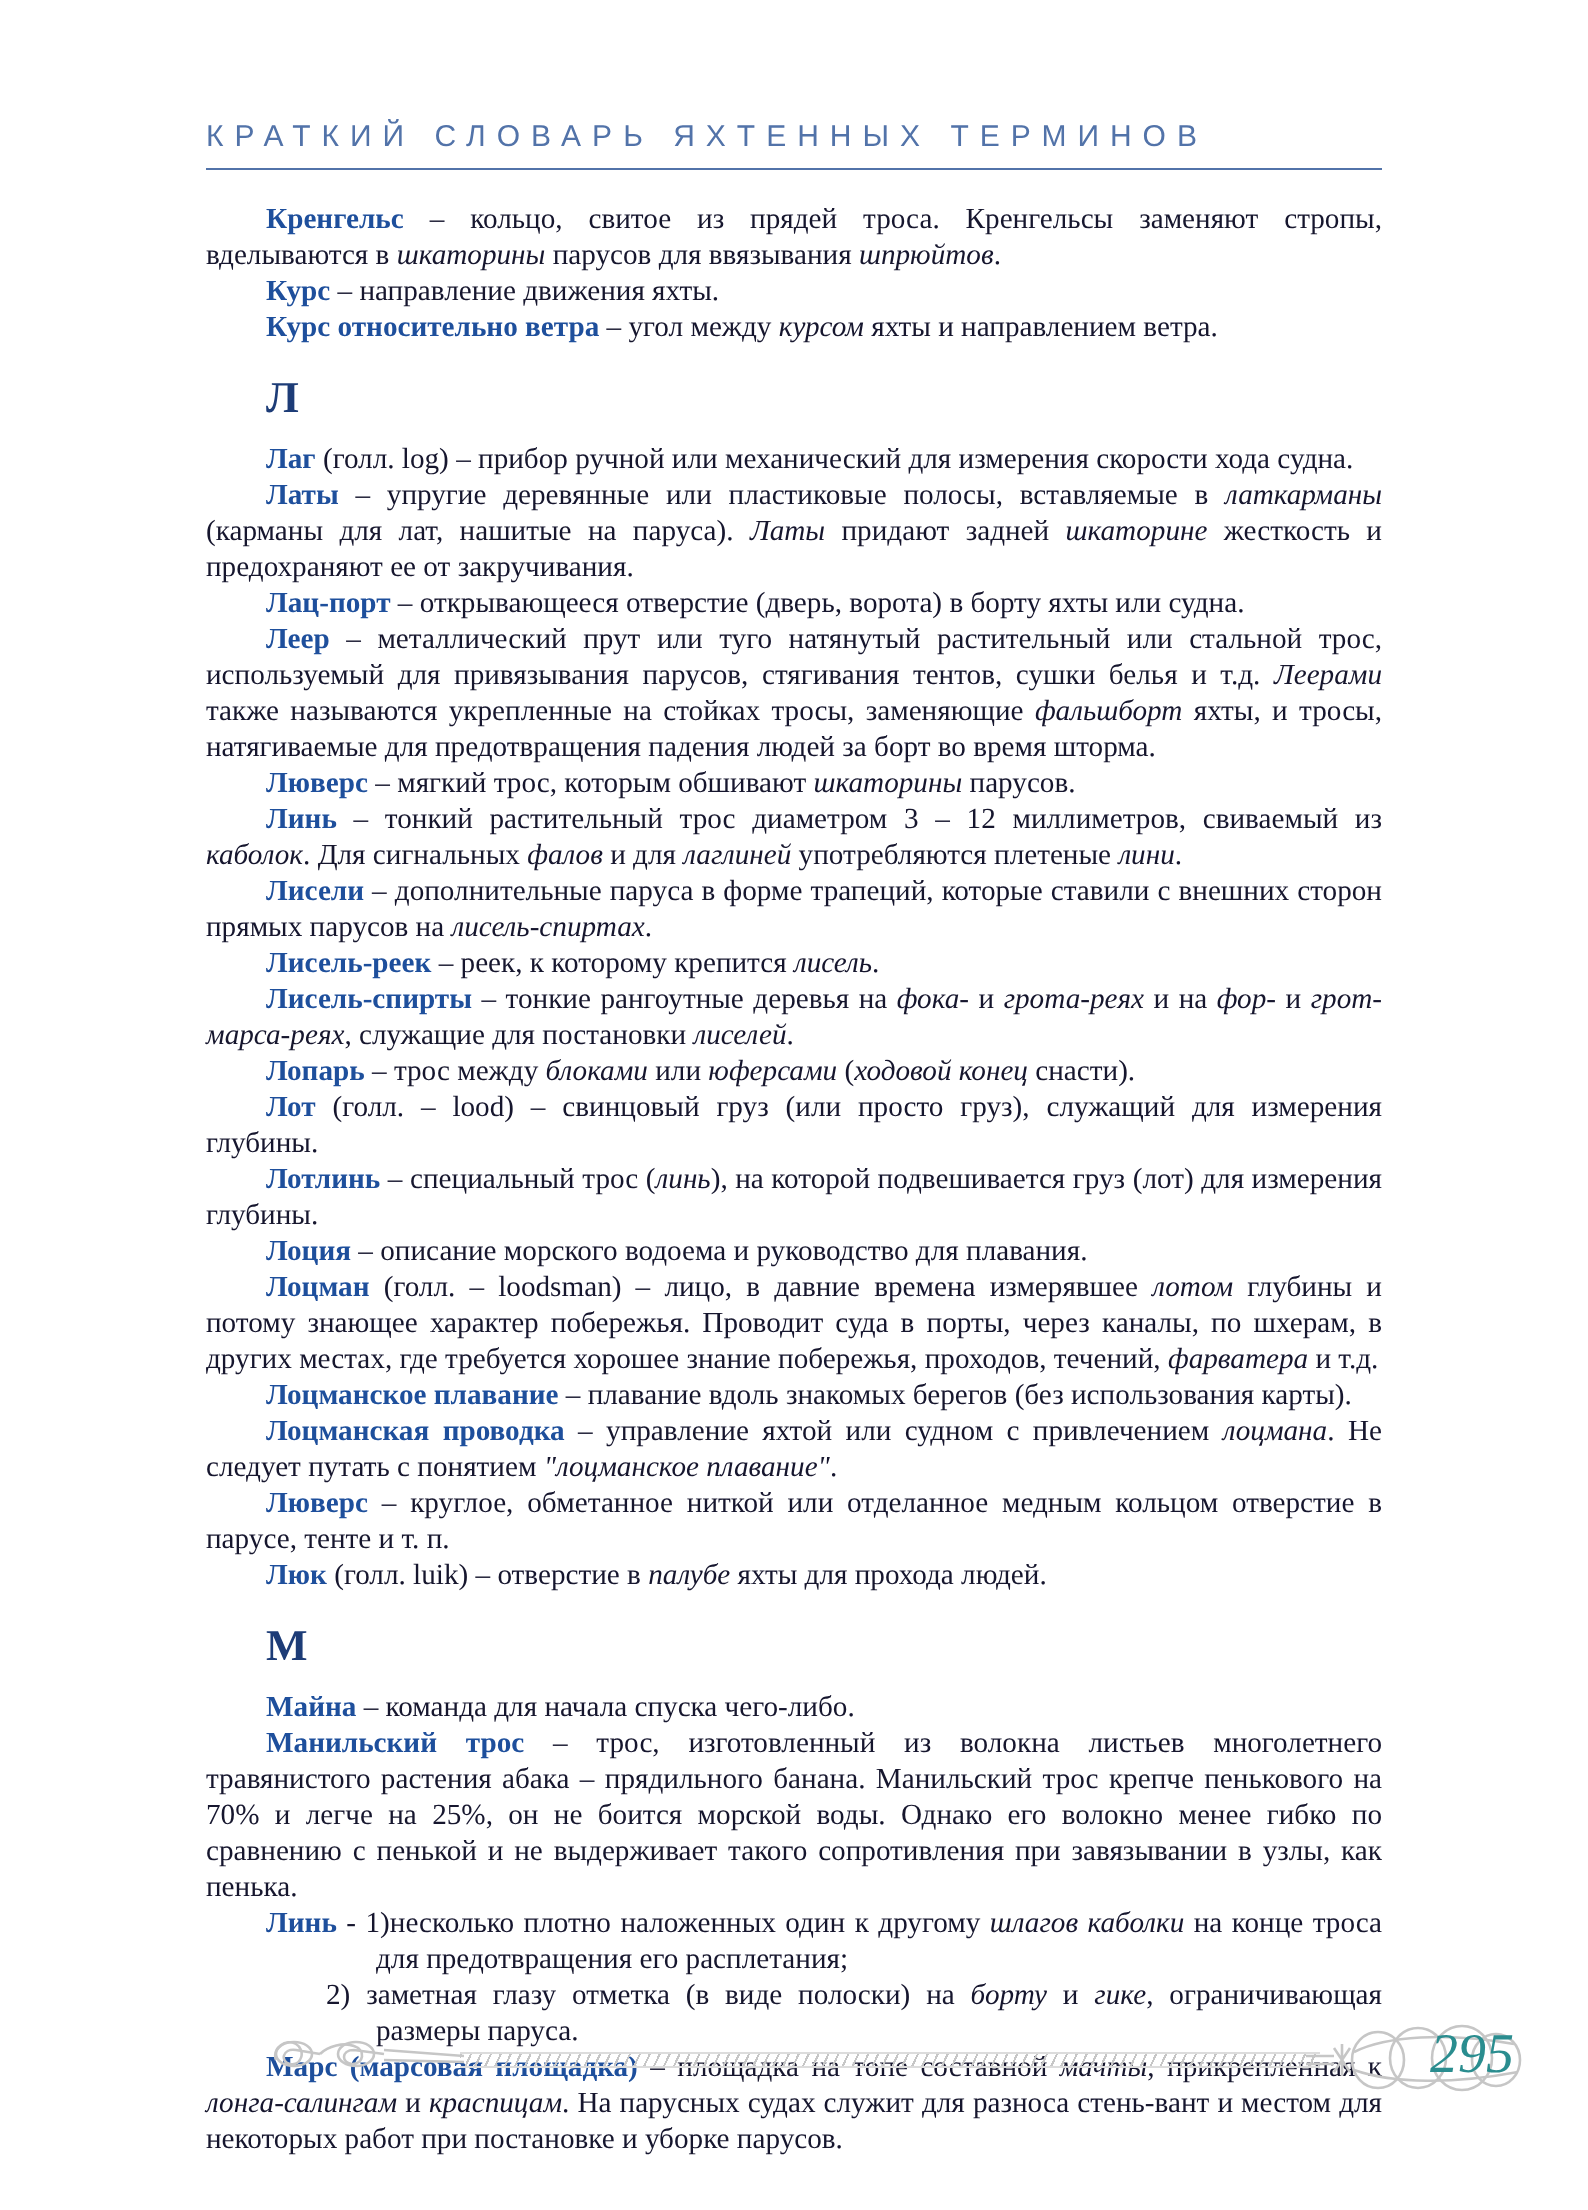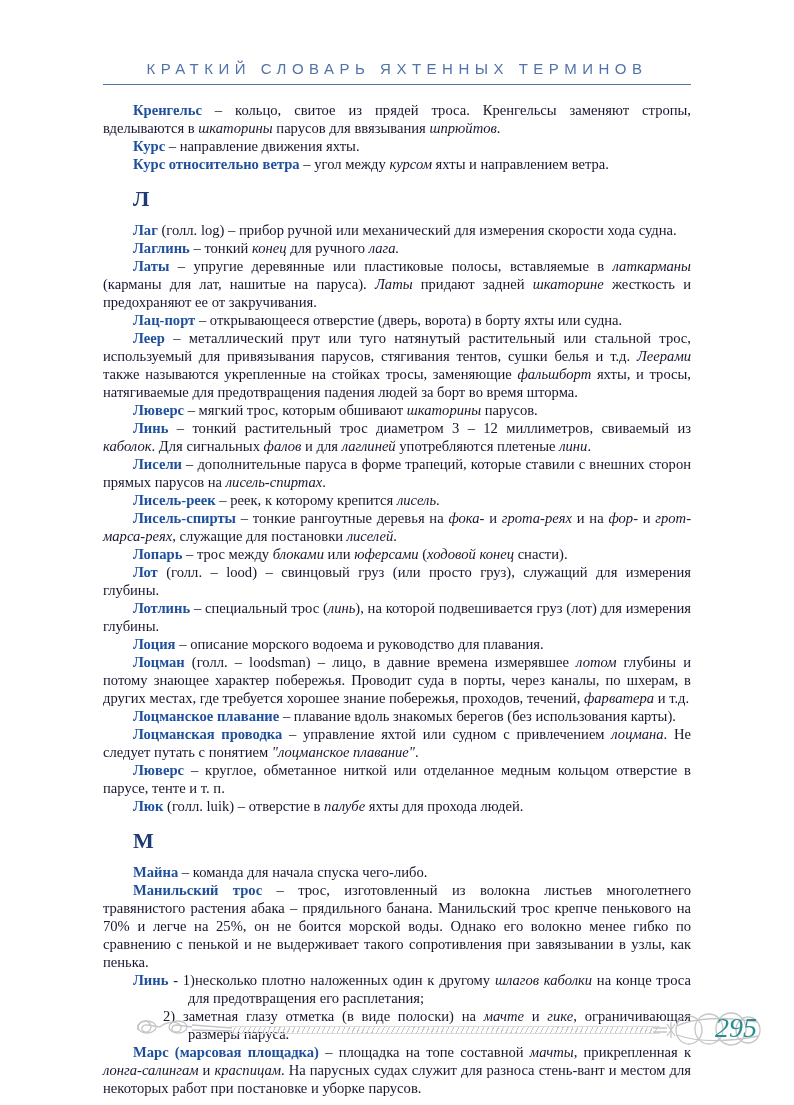--- a/index.html
+++ b/index.html
@@ -11,21 +11,21 @@
     --rope_gray:#c6c6c6;
   }
   html,body{margin:0;padding:0;background:#e8e8e8;}
   .page{
     position:relative;width:794px;height:1105px;margin:0 auto;
     background:#ffffff;overflow:hidden;
     font-family:"Liberation Serif",serif;color:var(--body_ink);
   }
   .header{position:absolute;top:60px;left:103px;width:588px;}
   .header-title{
-    text-align:center;font-family:"Liberation Sans",sans-serif;
+    text-align:left;font-family:"Liberation Sans",sans-serif;
     font-size:15px;font-weight:500;letter-spacing:5.5px;
     color:var(--header_blue);white-space:nowrap;
   }
   .header-rule{margin-top:7px;border-top:1.6px solid var(--header_blue);height:0;}
   .content{
     position:absolute;top:101px;left:103px;width:588px;
     font-size:14.6px;line-height:18px;text-align:justify;
   }
   .entry{margin:0;text-indent:30px;}
   .s-term{color:var(--term_blue);font-weight:bold;}
@@ -62,21 +62,20 @@
     <div class="header-title">КРАТКИЙ СЛОВАРЬ ЯХТЕННЫХ ТЕРМИНОВ</div>
     <div class="header-rule"></div>
   </div>
 
   <div class="content">
       <p class="entry"><span class="s-term">Кренгельс</span><span class="s-plain"> – кольцо, свитое из прядей троса. Кренгельсы заменяют стропы, вделываются в </span><span class="s-emph">шкаторины</span><span class="s-plain"> парусов для ввязывания </span><span class="s-emph">шпрюйтов</span><span class="s-plain">.</span></p>
       <p class="entry"><span class="s-term">Курс</span><span class="s-plain"> – направление движения яхты.</span></p>
       <p class="entry"><span class="s-term">Курс относительно ветра</span><span class="s-plain"> – угол между </span><span class="s-emph">курсом</span><span class="s-plain"> яхты и направлением ветра.</span></p>
       <div class="section-letter">Л</div>
       <p class="entry"><span class="s-term">Лаг</span><span class="s-plain"> (голл. log) – прибор ручной или механический для измерения скорости хода судна.</span></p>
-      <p class="entry"><span class="s-term">Лаглинь</span><span class="s-plain"> – тонкий </span><span class="s-emph">конец</span><span class="s-plain"> для ручного </span><span class="s-emph">лага.</span></p>
       <p class="entry"><span class="s-term">Латы</span><span class="s-plain"> – упругие деревянные или пластиковые полосы, вставляемые в </span><span class="s-emph">латкарманы</span><span class="s-plain"> (карманы для лат, нашитые на паруса).  </span><span class="s-emph">Латы</span><span class="s-plain"> придают задней </span><span class="s-emph">шкаторине</span><span class="s-plain"> жесткость и предохраняют ее от закручивания.</span></p>
       <p class="entry"><span class="s-term">Лац-порт</span><span class="s-plain"> – открывающееся отверстие (дверь, ворота) в борту яхты или судна.</span></p>
       <p class="entry"><span class="s-term">Леер</span><span class="s-plain"> – металлический прут или туго натянутый растительный или стальной трос, используемый для привязывания парусов, стягивания тентов, сушки белья и т.д. </span><span class="s-emph">Леерами</span><span class="s-plain"> также называются укрепленные на стойках тросы, заменяющие </span><span class="s-emph">фальшборт</span><span class="s-plain"> яхты, и тросы, натягиваемые для предотвращения падения людей за борт во время шторма.</span></p>
       <p class="entry"><span class="s-term">Люверс</span><span class="s-plain"> – мягкий трос, которым обшивают </span><span class="s-emph">шкаторины</span><span class="s-plain"> парусов.</span></p>
       <p class="entry"><span class="s-term">Линь</span><span class="s-plain"> – тонкий растительный трос диаметром 3 – 12 миллиметров, свиваемый из </span><span class="s-emph">каболок</span><span class="s-plain">. Для сигнальных </span><span class="s-emph">фалов</span><span class="s-plain"> и для </span><span class="s-emph">лаглиней</span><span class="s-plain"> употребляются плетеные </span><span class="s-emph">лини</span><span class="s-plain">.</span></p>
       <p class="entry"><span class="s-term">Лисели</span><span class="s-plain"> – дополнительные паруса в форме трапеций, которые ставили с внешних сторон прямых парусов на </span><span class="s-emph">лисель-спиртах</span><span class="s-plain">.</span></p>
       <p class="entry"><span class="s-term">Лисель-реек</span><span class="s-plain"> – реек, к которому крепится </span><span class="s-emph">лисель</span><span class="s-plain">.</span></p>
       <p class="entry"><span class="s-term">Лисель-спирты</span><span class="s-plain"> – тонкие рангоутные деревья на </span><span class="s-emph">фока-</span><span class="s-plain"> и </span><span class="s-emph">грота-реях</span><span class="s-plain"> и на </span><span class="s-emph">фор-</span><span class="s-plain"> и </span><span class="s-emph">грот-марса-реях</span><span class="s-plain">, служащие для постановки </span><span class="s-emph">лиселей</span><span class="s-plain">.</span></p>
       <p class="entry"><span class="s-term">Лопарь</span><span class="s-plain"> – трос между </span><span class="s-emph">блоками</span><span class="s-plain"> или </span><span class="s-emph">юферсами</span><span class="s-plain"> (</span><span class="s-emph">ходовой конец</span><span class="s-plain"> снасти).</span></p>
       <p class="entry"><span class="s-term">Лот</span><span class="s-plain"> (голл. – lood) – свинцовый груз (или просто груз), служащий для измерения глубины.</span></p>
@@ -85,21 +84,21 @@
       <p class="entry"><span class="s-term">Лоцман</span><span class="s-plain"> (голл. – loodsman) – лицо, в давние времена измерявшее </span><span class="s-emph">лотом</span><span class="s-plain"> глубины и потому знающее характер побережья. Проводит суда в порты, через каналы, по шхерам, в других местах, где требуется хорошее знание побережья, проходов, течений, </span><span class="s-emph">фарватера</span><span class="s-plain"> и т.д.</span></p>
       <p class="entry"><span class="s-term">Лоцманское плавание</span><span class="s-plain"> – плавание вдоль знакомых берегов (без использования карты).</span></p>
       <p class="entry"><span class="s-term">Лоцманская проводка</span><span class="s-plain"> – управление яхтой или судном с привлечением </span><span class="s-emph">лоцмана</span><span class="s-plain">. Не следует путать с понятием </span><span class="s-emph">"лоцманское плавание"</span><span class="s-plain">.</span></p>
       <p class="entry"><span class="s-term">Люверс</span><span class="s-plain"> – круглое, обметанное ниткой или отделанное медным кольцом отверстие в парусе, тенте и т. п.</span></p>
       <p class="entry"><span class="s-term">Люк</span><span class="s-plain"> (голл. luik) – отверстие в </span><span class="s-emph">палубе</span><span class="s-plain"> яхты для прохода людей.</span></p>
       <div class="section-letter">М</div>
       <p class="entry"><span class="s-term">Майна</span><span class="s-plain"> – команда для начала спуска чего-либо.</span></p>
       <p class="entry"><span class="s-term">Манильский трос</span><span class="s-plain"> – трос, изготовленный из волокна листьев многолетнего травянистого растения абака – прядильного банана. Манильский трос крепче пенькового на 70% и легче на 25%, он не боится морской воды. Однако его волокно менее гибко по сравнению с пенькой и не выдерживает такого сопротивления при завязывании в узлы, как пенька.</span></p>
       <div class="entry-numbered">
         <p class="num-item n1"><span class="s-term">Линь</span><span class="s-plain"> - </span><span class="s-plain">1)несколько плотно наложенных один к другому </span><span class="s-emph">шлагов каболки</span><span class="s-plain"> на конце троса для предотвращения его расплетания;</span></p>
-        <p class="num-item n2"><span class="s-plain">2) заметная глазу отметка (в виде полоски) на </span><span class="s-emph">мачте</span><span class="s-plain"> и </span><span class="s-emph">гике</span><span class="s-plain">, ограничивающая размеры паруса.</span></p>
+        <p class="num-item n2"><span class="s-plain">2) заметная глазу отметка (в виде полоски) на </span><span class="s-emph">борту</span><span class="s-plain"> и </span><span class="s-emph">гике</span><span class="s-plain">, ограничивающая размеры паруса.</span></p>
       </div>
       <p class="entry"><span class="s-term">Марс (марсовая площадка)</span><span class="s-plain"> – площадка на топе составной </span><span class="s-emph">мачты</span><span class="s-plain">, прикрепленная к </span><span class="s-emph">лонга-салингам</span><span class="s-plain"> и </span><span class="s-emph">краспицам</span><span class="s-plain">. На парусных судах служит для разноса стень-вант и местом для некоторых работ при постановке и уборке парусов.</span></p>
     </div>
 
   <div class="footer">
     <div class="rope-knot-left">
       <svg width="96" height="28" viewBox="0 0 96 28" fill="none" stroke="#c6c6c6" stroke-width="1.3">
         <path d="M2 16 C0 10, 7 5, 12 8 C17 11, 15 19, 9 18 C4 17, 5 10, 12 11 L24 13"></path>
         <ellipse cx="11" cy="13" rx="9" ry="6"></ellipse>
         <path d="M24 13 C28 9, 36 7, 41 9 C47 11, 46 18, 40 18 C35 18, 34 11, 41 11 L56 13"></path>

